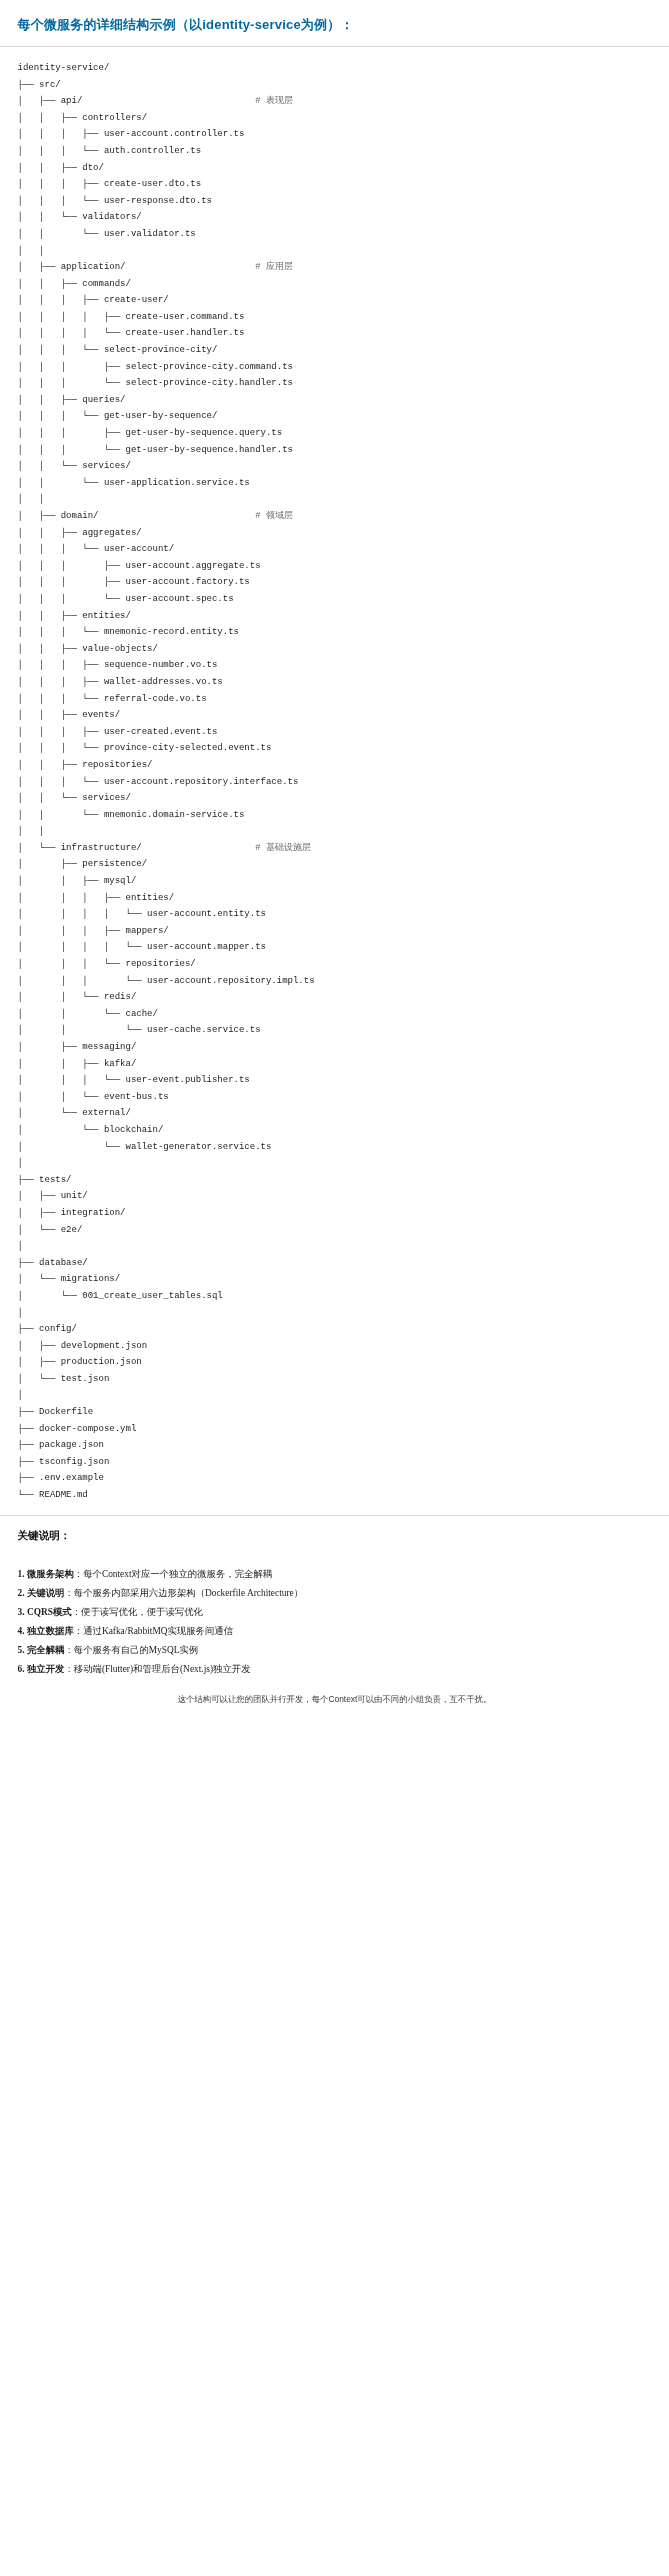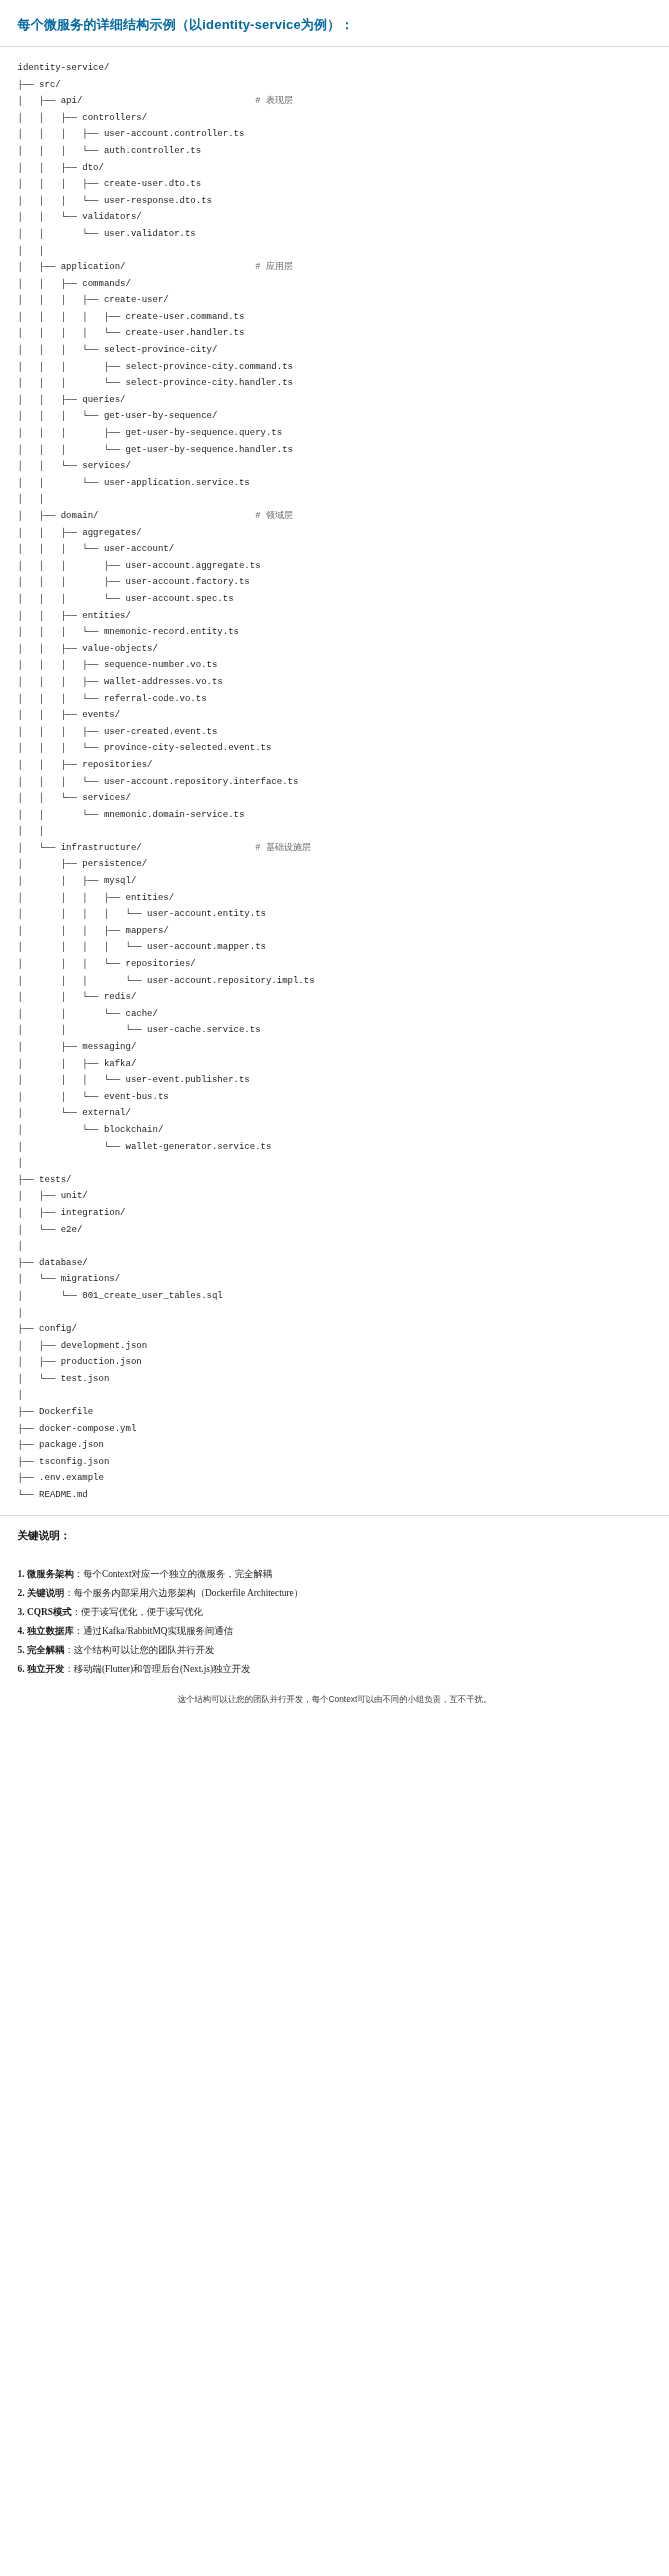--- a/index.html
+++ b/index.html
@@ -79,21 +79,21 @@
 
   <div class="divider"></div>
 
   <div class="notes">
     <div class="notes-title">关键说明：</div>
     <div id="notes-list">
         <div class="note-item"><span class="lead">1.</span><span> </span><span class="lead">微服务架构</span><span>：每个Context对应一个独立的微服务，完全解耦</span></div>
         <div class="note-item"><span class="lead">2.</span><span> </span><span class="lead">关键说明</span><span>：每个服务内部采用六边形架构（Dockerfile Architecture）</span></div>
         <div class="note-item"><span class="lead">3.</span><span> </span><span class="lead">CQRS模式</span><span>：便于读写优化，便于读写优化</span></div>
         <div class="note-item"><span class="lead">4.</span><span> </span><span class="lead">独立数据库</span><span>：通过Kafka/RabbitMQ实现服务间通信</span></div>
-        <div class="note-item"><span class="lead">5.</span><span> </span><span class="lead">完全解耦</span><span>：这个结构可以让您的团队并行开发</span></div>
+        <div class="note-item"><span class="lead">5.</span><span> </span><span class="lead">完全解耦</span><span>：每个服务有自己的MySQL实例</span></div>
         <div class="note-item"><span class="lead">6.</span><span> </span><span class="lead">独立开发</span><span>：移动端(Flutter)和管理后台(Next.js)独立开发</span></div>
       </div>
   </div>
 
   <div class="footer">这个结构可以让您的团队并行开发，每个Context可以由不同的小组负责，互不干扰。</div>
 
 </div>
 
 
 </body></html>

